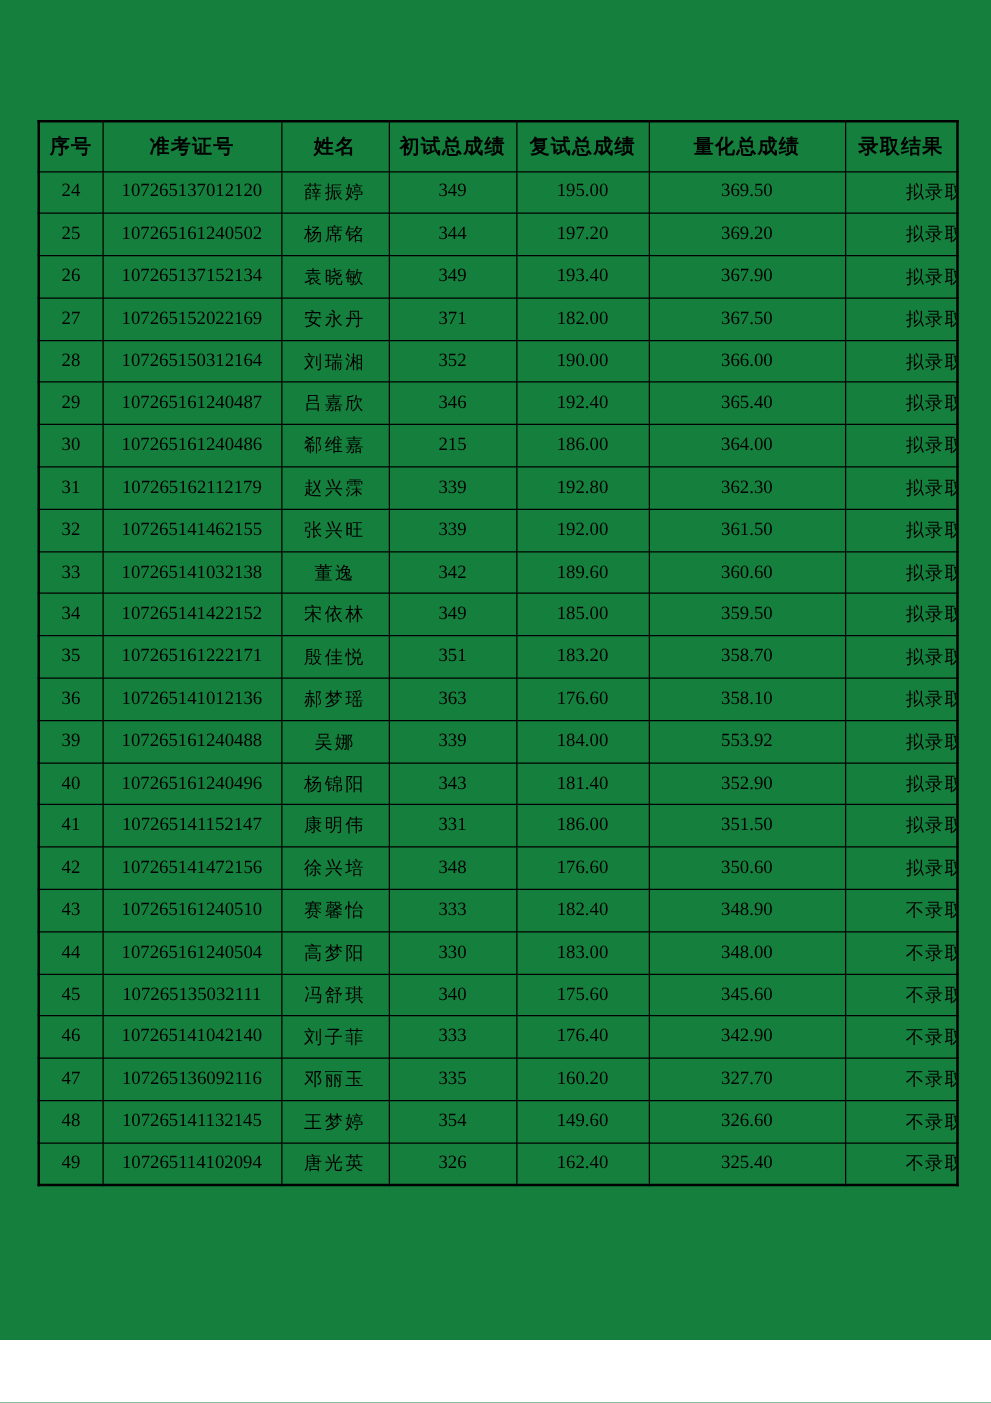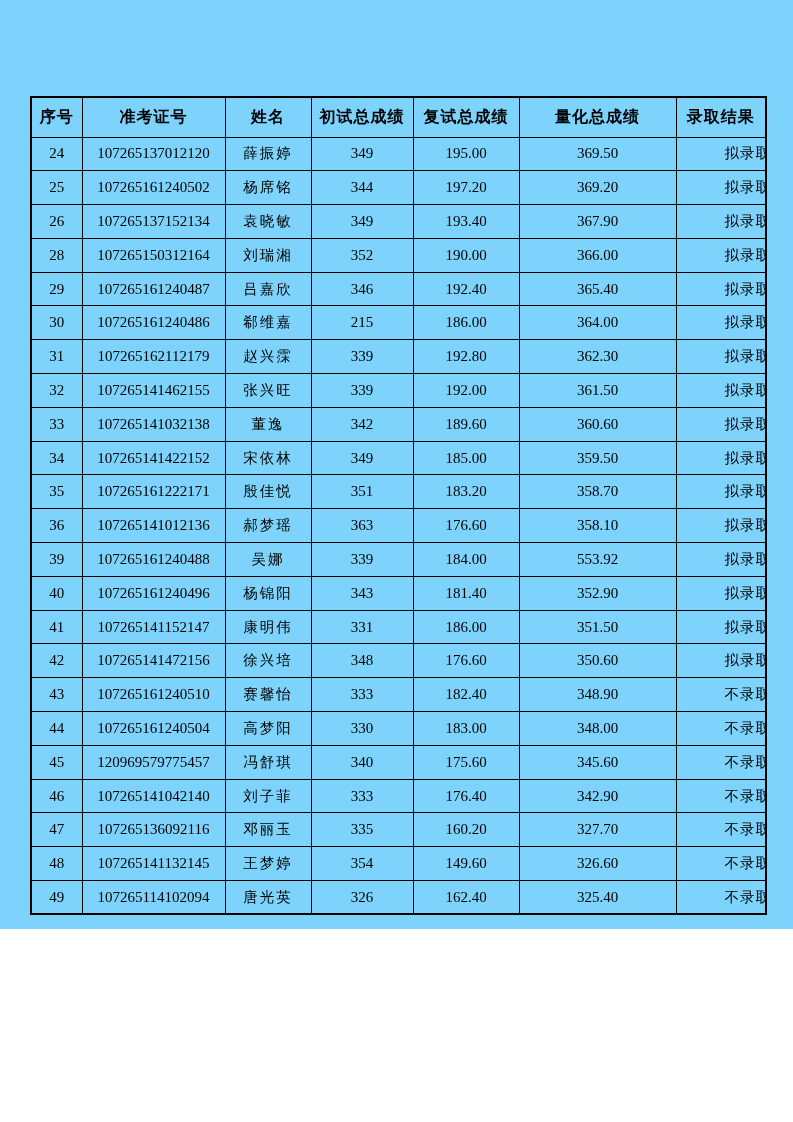--- a/index.html
+++ b/index.html
@@ -3,22 +3,22 @@
 <meta charset="utf-8">
 <style>
   * { margin: 0; padding: 0; box-sizing: border-box; }
   html, body {
     background: #ffffff;
     font-family: "Liberation Serif", "DejaVu Serif", serif;
   }
   .page {
     position: relative;
     width: 793px;
-    height: 929px;
-    background: #7dd3fc;
+    height: 1072px;
+    background: #15803d;
     overflow: hidden;
   }
   table.results {
     position: absolute;
     left: 30px;
     top: 96px;
     width: 735px;
     border-collapse: collapse;
     table-layout: fixed;
     color: #000000;
@@ -96,20 +96,29 @@
         <tr>
           <td class="cell-index">26</td>
           <td class="cell-ticket-number">107265137152134</td>
           <td class="cell-name">袁晓敏</td>
           <td class="cell-initial-score">349</td>
           <td class="cell-retest-score">193.40</td>
           <td class="cell-quantified-score">367.90</td>
           <td class="cell-result">拟录取</td>
         </tr>
         <tr>
+          <td class="cell-index">27</td>
+          <td class="cell-ticket-number">107265152022169</td>
+          <td class="cell-name">安永丹</td>
+          <td class="cell-initial-score">371</td>
+          <td class="cell-retest-score">182.00</td>
+          <td class="cell-quantified-score">367.50</td>
+          <td class="cell-result">拟录取</td>
+        </tr>
+        <tr>
           <td class="cell-index">28</td>
           <td class="cell-ticket-number">107265150312164</td>
           <td class="cell-name">刘瑞湘</td>
           <td class="cell-initial-score">352</td>
           <td class="cell-retest-score">190.00</td>
           <td class="cell-quantified-score">366.00</td>
           <td class="cell-result">拟录取</td>
         </tr>
         <tr>
           <td class="cell-index">29</td>
@@ -232,21 +241,21 @@
           <td class="cell-index">44</td>
           <td class="cell-ticket-number">107265161240504</td>
           <td class="cell-name">高梦阳</td>
           <td class="cell-initial-score">330</td>
           <td class="cell-retest-score">183.00</td>
           <td class="cell-quantified-score">348.00</td>
           <td class="cell-result">不录取</td>
         </tr>
         <tr>
           <td class="cell-index">45</td>
-          <td class="cell-ticket-number">120969579775457</td>
+          <td class="cell-ticket-number">107265135032111</td>
           <td class="cell-name">冯舒琪</td>
           <td class="cell-initial-score">340</td>
           <td class="cell-retest-score">175.60</td>
           <td class="cell-quantified-score">345.60</td>
           <td class="cell-result">不录取</td>
         </tr>
         <tr>
           <td class="cell-index">46</td>
           <td class="cell-ticket-number">107265141042140</td>
           <td class="cell-name">刘子菲</td>

